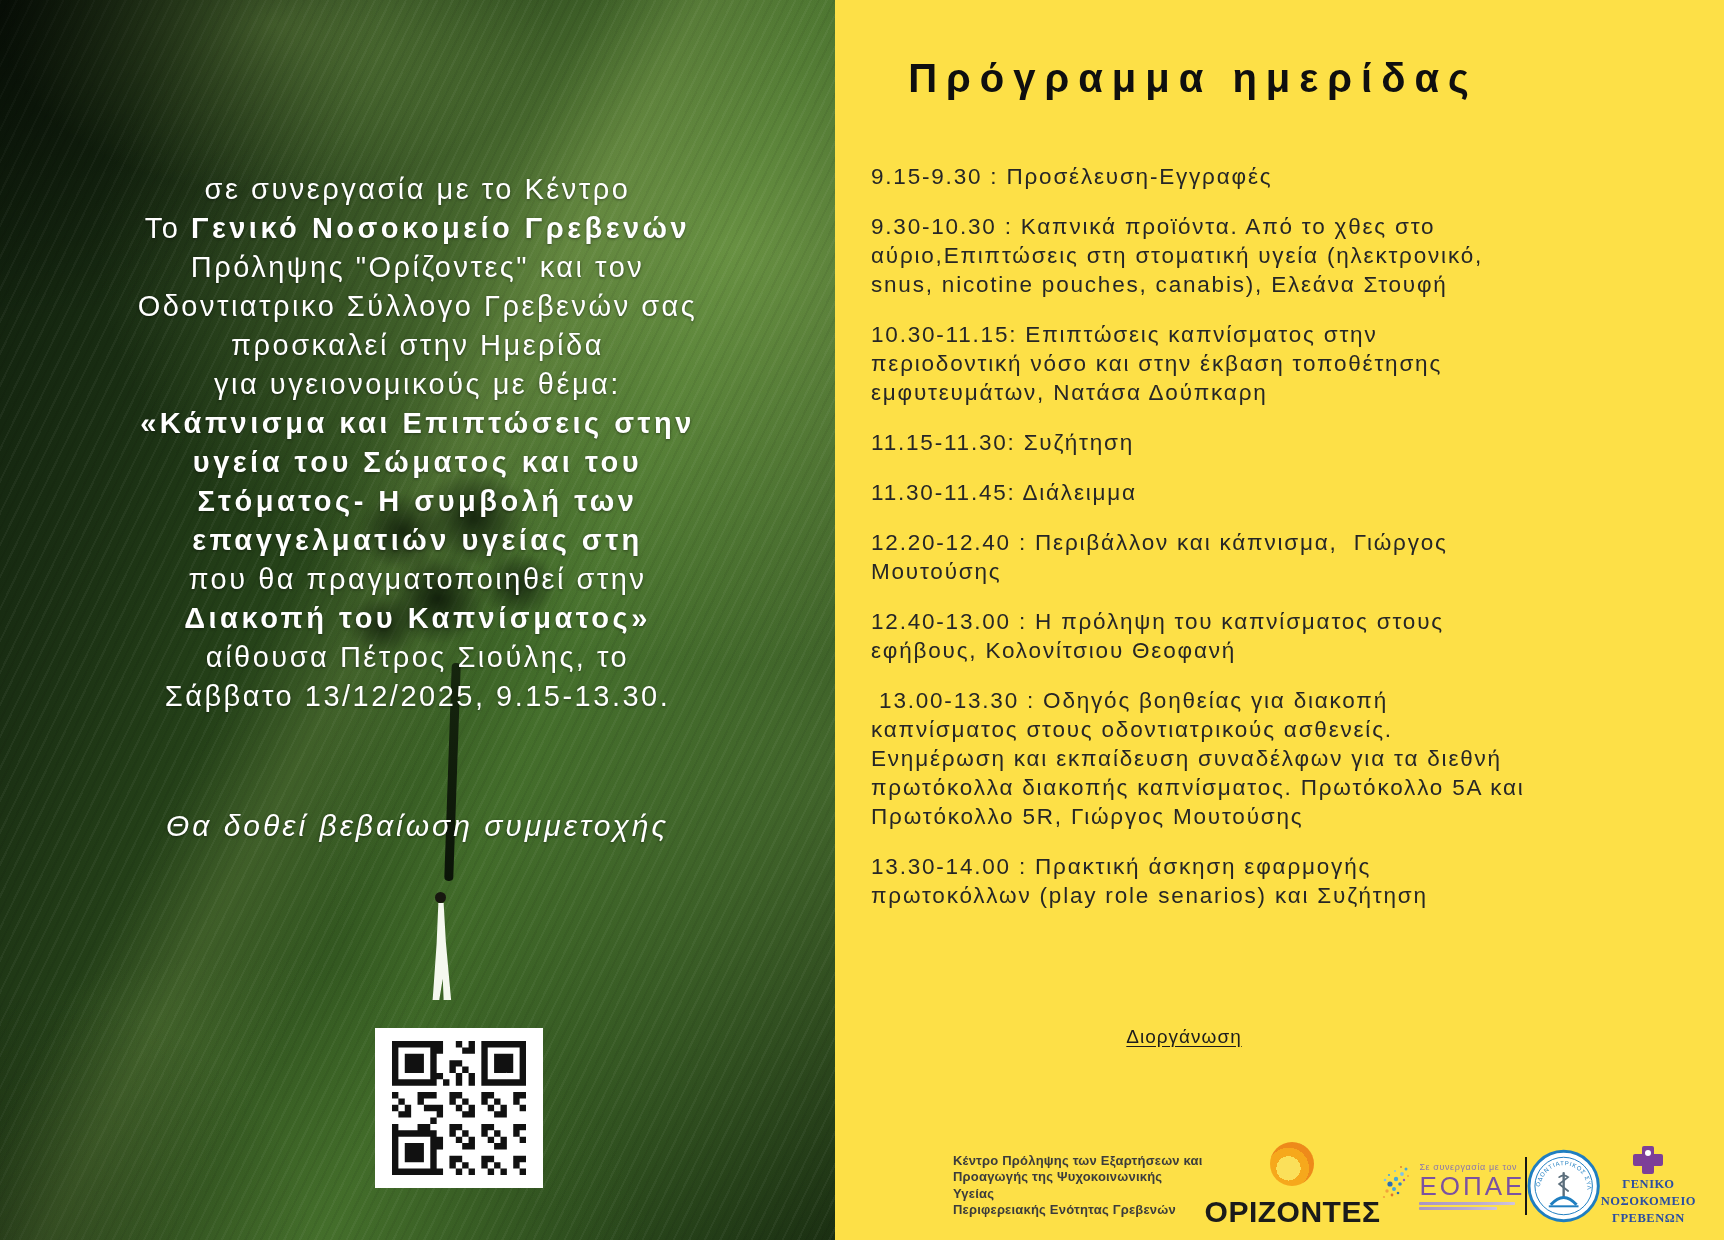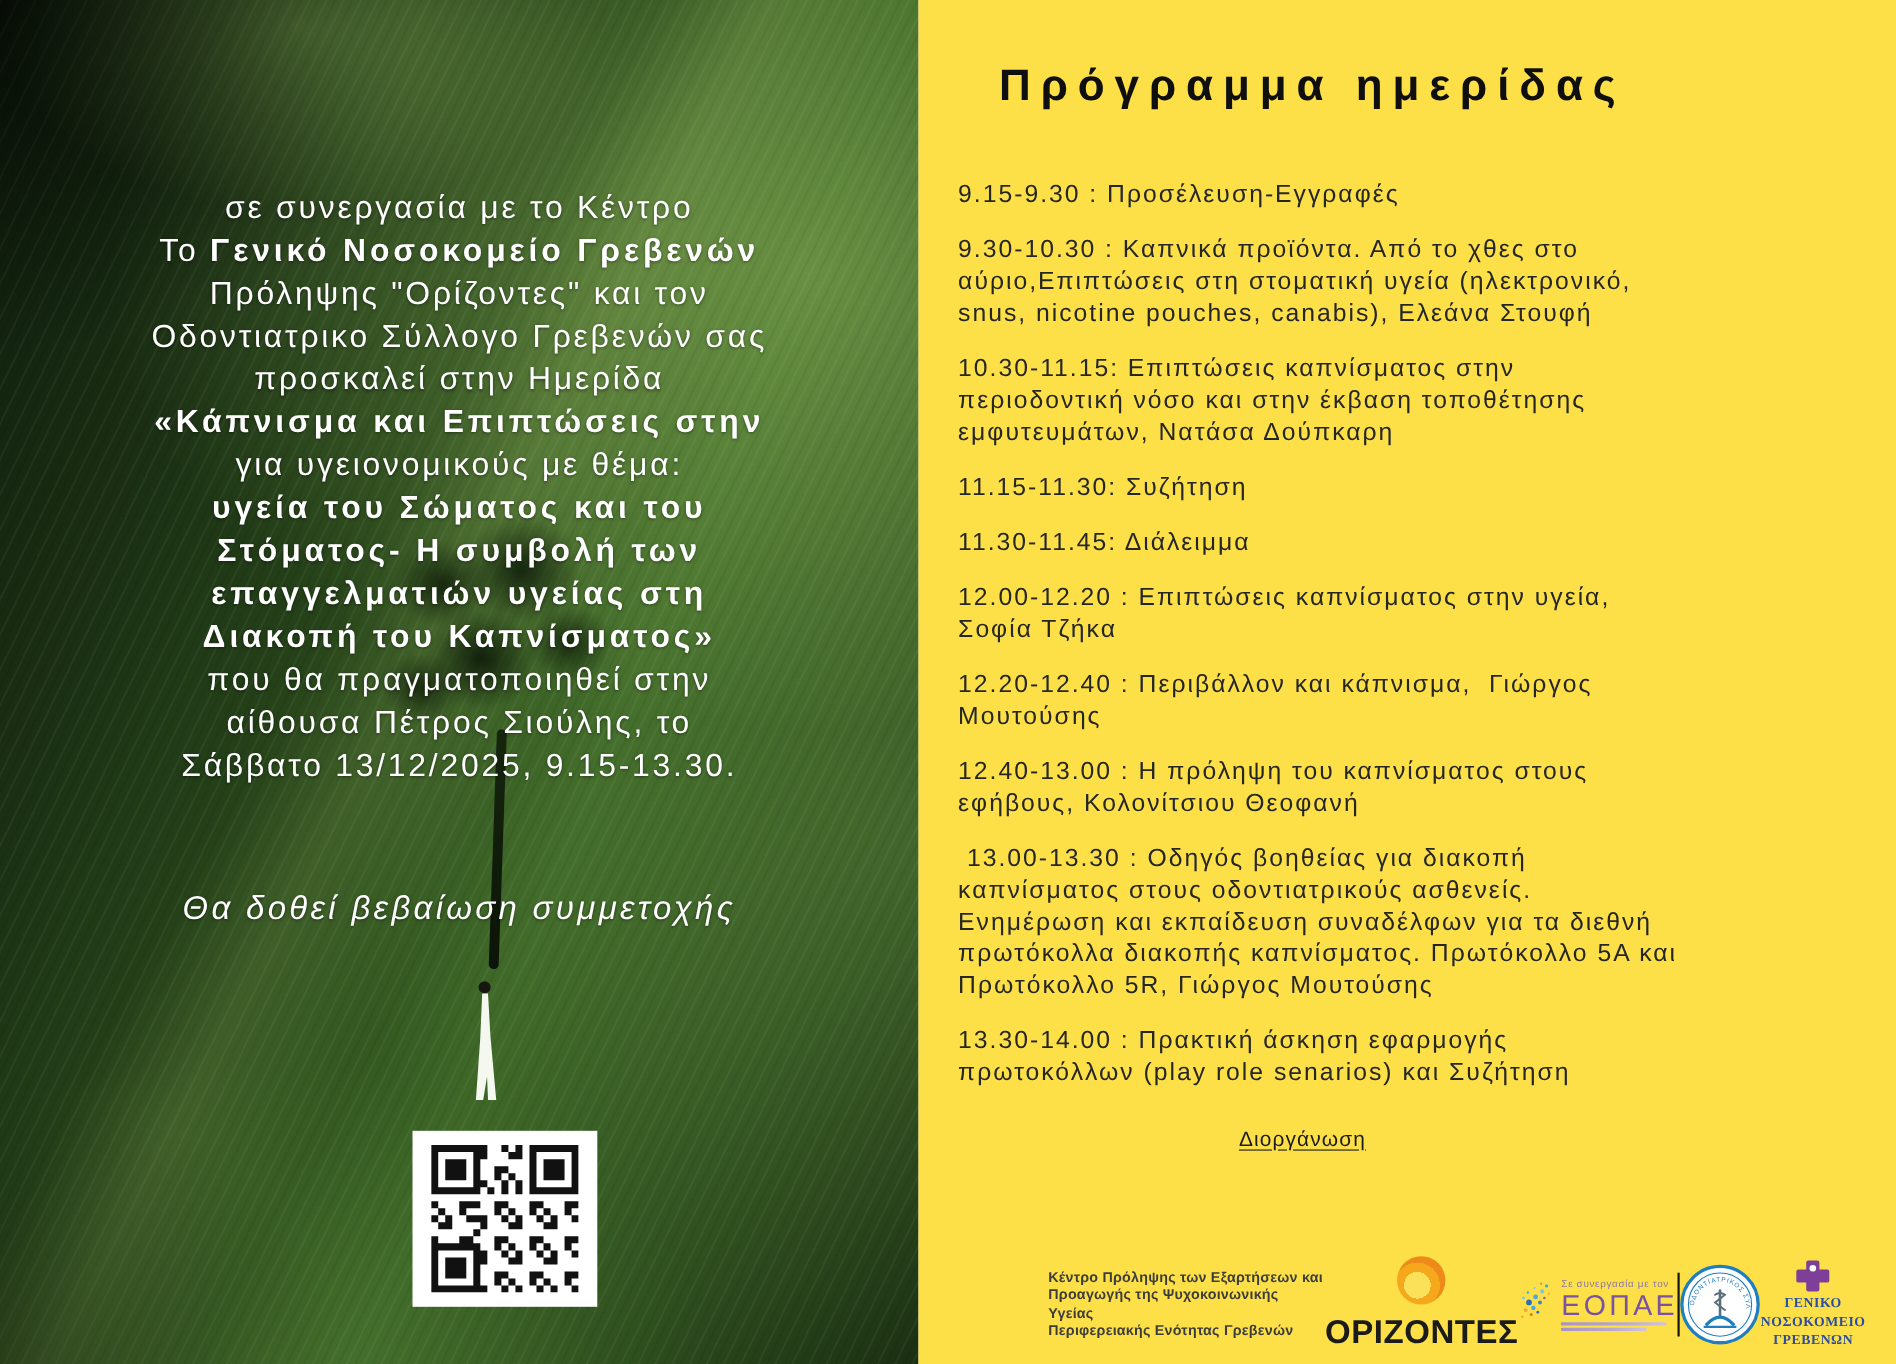--- a/index.html
+++ b/index.html
@@ -94,27 +94,27 @@
       <div class="person-head"></div>
       <div class="person-body"></div>
     </div>
 
     <div class="invite">
       <div class="line">σε συνεργασία με το Κέντρο</div>
       <div class="line"><span>Το </span><span class="b">Γενικό Νοσοκομείο Γρεβενών</span></div>
       <div class="line">Πρόληψης "Ορίζοντες" και τον</div>
       <div class="line">Οδοντιατρικο Σύλλογο Γρεβενών σας</div>
       <div class="line">προσκαλεί στην Ημερίδα</div>
+      <div class="line">για υγειονομικούς με θέμα:</div>
       <div class="line bold">«Κάπνισμα και Επιπτώσεις στην</div>
-      <div class="line">για υγειονομικούς με θέμα:</div>
       <div class="line bold">υγεία του Σώματος και του</div>
       <div class="line bold">Στόματος- Η συμβολή των</div>
       <div class="line bold">επαγγελματιών υγείας στη</div>
+      <div class="line">που θα πραγματοποιηθεί στην</div>
       <div class="line bold">Διακοπή του Καπνίσματος»</div>
-      <div class="line">που θα πραγματοποιηθεί στην</div>
       <div class="line">αίθουσα Πέτρος Σιούλης, το</div>
       <div class="line">Σάββατο 13/12/2025, 9.15-13.30.</div>
       <div class="line note">Θα δοθεί βεβαίωση συμμετοχής</div>
     </div>
 
     <div class="qr-box">
       <svg width="134" height="134" viewBox="0 0 126 126" aria-hidden="true">
         <rect x="0" y="0" width="126" height="126" fill="#ffffff"></rect>
         <path fill="#111111" d="M0 0h6v6h-6zM6 0h6v6h-6zM12 0h6v6h-6zM18 0h6v6h-6zM24 0h6v6h-6zM30 0h6v6h-6zM36 0h6v6h-6zM42 0h6v6h-6zM60 0h6v6h-6zM72 0h6v6h-6zM84 0h6v6h-6zM90 0h6v6h-6zM96 0h6v6h-6zM102 0h6v6h-6zM108 0h6v6h-6zM114 0h6v6h-6zM120 0h6v6h-6zM0 6h6v6h-6zM36 6h6v6h-6zM42 6h6v6h-6zM66 6h6v6h-6zM72 6h6v6h-6zM84 6h6v6h-6zM120 6h6v6h-6zM0 12h6v6h-6zM12 12h6v6h-6zM18 12h6v6h-6zM24 12h6v6h-6zM36 12h6v6h-6zM84 12h6v6h-6zM96 12h6v6h-6zM102 12h6v6h-6zM108 12h6v6h-6zM120 12h6v6h-6zM0 18h6v6h-6zM12 18h6v6h-6zM18 18h6v6h-6zM24 18h6v6h-6zM36 18h6v6h-6zM54 18h6v6h-6zM60 18h6v6h-6zM84 18h6v6h-6zM96 18h6v6h-6zM102 18h6v6h-6zM108 18h6v6h-6zM120 18h6v6h-6zM0 24h6v6h-6zM12 24h6v6h-6zM18 24h6v6h-6zM24 24h6v6h-6zM36 24h6v6h-6zM54 24h6v6h-6zM66 24h6v6h-6zM84 24h6v6h-6zM96 24h6v6h-6zM102 24h6v6h-6zM108 24h6v6h-6zM120 24h6v6h-6zM0 30h6v6h-6zM36 30h6v6h-6zM42 30h6v6h-6zM60 30h6v6h-6zM72 30h6v6h-6zM84 30h6v6h-6zM120 30h6v6h-6zM0 36h6v6h-6zM6 36h6v6h-6zM12 36h6v6h-6zM18 36h6v6h-6zM24 36h6v6h-6zM30 36h6v6h-6zM36 36h6v6h-6zM48 36h6v6h-6zM60 36h6v6h-6zM72 36h6v6h-6zM84 36h6v6h-6zM90 36h6v6h-6zM96 36h6v6h-6zM102 36h6v6h-6zM108 36h6v6h-6zM114 36h6v6h-6zM120 36h6v6h-6zM0 48h6v6h-6zM24 48h6v6h-6zM30 48h6v6h-6zM36 48h6v6h-6zM54 48h6v6h-6zM60 48h6v6h-6zM84 48h6v6h-6zM90 48h6v6h-6zM114 48h6v6h-6zM120 48h6v6h-6zM6 54h6v6h-6zM24 54h6v6h-6zM54 54h6v6h-6zM66 54h6v6h-6zM84 54h6v6h-6zM96 54h6v6h-6zM114 54h6v6h-6zM0 60h6v6h-6zM12 60h6v6h-6zM30 60h6v6h-6zM36 60h6v6h-6zM42 60h6v6h-6zM60 60h6v6h-6zM72 60h6v6h-6zM90 60h6v6h-6zM102 60h6v6h-6zM120 60h6v6h-6zM6 66h6v6h-6zM12 66h6v6h-6zM42 66h6v6h-6zM66 66h6v6h-6zM72 66h6v6h-6zM96 66h6v6h-6zM102 66h6v6h-6zM36 72h6v6h-6zM0 78h6v6h-6zM24 78h6v6h-6zM30 78h6v6h-6zM54 78h6v6h-6zM60 78h6v6h-6zM84 78h6v6h-6zM90 78h6v6h-6zM114 78h6v6h-6zM120 78h6v6h-6zM0 84h6v6h-6zM6 84h6v6h-6zM12 84h6v6h-6zM18 84h6v6h-6zM24 84h6v6h-6zM30 84h6v6h-6zM36 84h6v6h-6zM54 84h6v6h-6zM66 84h6v6h-6zM84 84h6v6h-6zM96 84h6v6h-6zM114 84h6v6h-6zM0 90h6v6h-6zM36 90h6v6h-6zM42 90h6v6h-6zM60 90h6v6h-6zM72 90h6v6h-6zM90 90h6v6h-6zM102 90h6v6h-6zM120 90h6v6h-6zM0 96h6v6h-6zM12 96h6v6h-6zM18 96h6v6h-6zM24 96h6v6h-6zM36 96h6v6h-6zM42 96h6v6h-6zM66 96h6v6h-6zM72 96h6v6h-6zM96 96h6v6h-6zM102 96h6v6h-6zM0 102h6v6h-6zM12 102h6v6h-6zM18 102h6v6h-6zM24 102h6v6h-6zM36 102h6v6h-6zM0 108h6v6h-6zM12 108h6v6h-6zM18 108h6v6h-6zM24 108h6v6h-6zM36 108h6v6h-6zM54 108h6v6h-6zM60 108h6v6h-6zM84 108h6v6h-6zM90 108h6v6h-6zM114 108h6v6h-6zM120 108h6v6h-6zM0 114h6v6h-6zM36 114h6v6h-6zM54 114h6v6h-6zM66 114h6v6h-6zM84 114h6v6h-6zM96 114h6v6h-6zM114 114h6v6h-6zM0 120h6v6h-6zM6 120h6v6h-6zM12 120h6v6h-6zM18 120h6v6h-6zM24 120h6v6h-6zM30 120h6v6h-6zM36 120h6v6h-6zM42 120h6v6h-6zM60 120h6v6h-6zM72 120h6v6h-6zM90 120h6v6h-6zM102 120h6v6h-6zM120 120h6v6h-6z"></path>
       </svg>
@@ -123,21 +123,20 @@
 
   <section class="right-panel">
     <h1 class="program-title">Πρόγραμμα ημερίδας</h1>
 
     <div class="schedule">
       <p class="sched-item">9.15-9.30 : Προσέλευση-Εγγραφές</p>
       <p class="sched-item">9.30-10.30 : Καπνικά προϊόντα. Από το χθες στο αύριο,Επιπτώσεις στη στοματική υγεία (ηλεκτρονικό, snus, nicotine pouches, canabis), Ελεάνα Στουφή</p>
       <p class="sched-item">10.30-11.15: Επιπτώσεις καπνίσματος στην περιοδοντική νόσο και στην έκβαση τοποθέτησης εμφυτευμάτων, Νατάσα Δούπκαρη</p>
       <p class="sched-item">11.15-11.30: Συζήτηση</p>
       <p class="sched-item">11.30-11.45: Διάλειμμα</p>
-      <p class="sched-item">12.00-12.20 : Επιπτώσεις καπνίσματος στην υγεία, Σοφία Τζήκα</p>
       <p class="sched-item">12.20-12.40 : Περιβάλλον και κάπνισμα,  Γιώργος Μουτούσης</p>
       <p class="sched-item">12.40-13.00 : Η πρόληψη του καπνίσματος στους εφήβους, Κολονίτσιου Θεοφανή</p>
       <p class="sched-item"> 13.00-13.30 : Οδηγός βοηθείας για διακοπή καπνίσματος στους οδοντιατρικούς ασθενείς. Ενημέρωση και εκπαίδευση συναδέλφων για τα διεθνή πρωτόκολλα διακοπής καπνίσματος. Πρωτόκολλο 5Α και Πρωτόκολλο 5R, Γιώργος Μουτούσης</p>
       <p class="sched-item">13.30-14.00 : Πρακτική άσκηση εφαρμογής πρωτοκόλλων (play role senarios) και Συζήτηση</p>
     </div>
 
     <div class="org-label">Διοργάνωση</div>
 
     <div class="logos-row">
       <div class="prevention">

